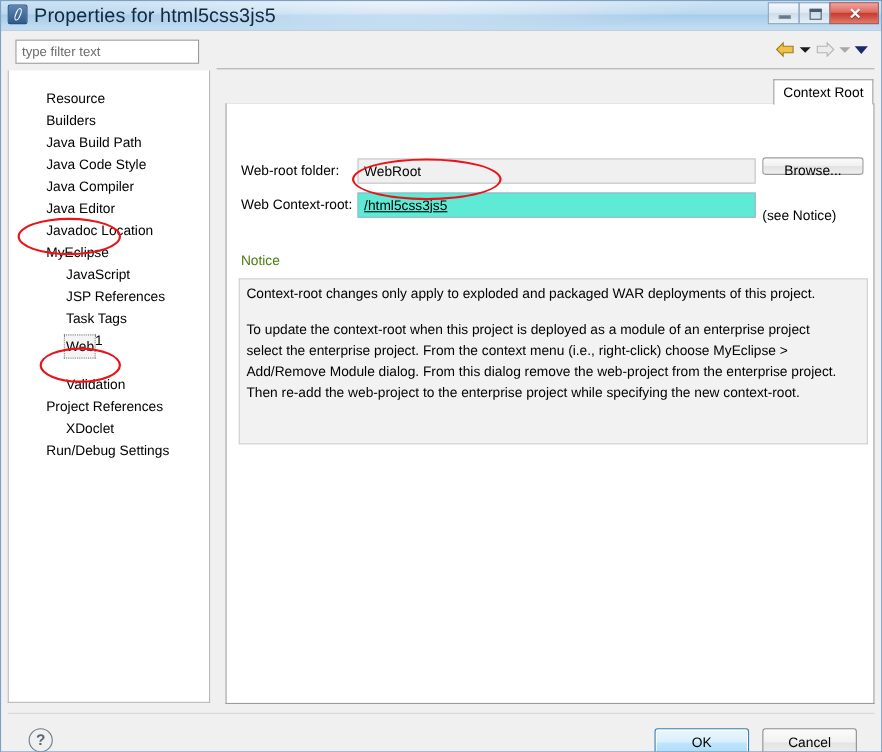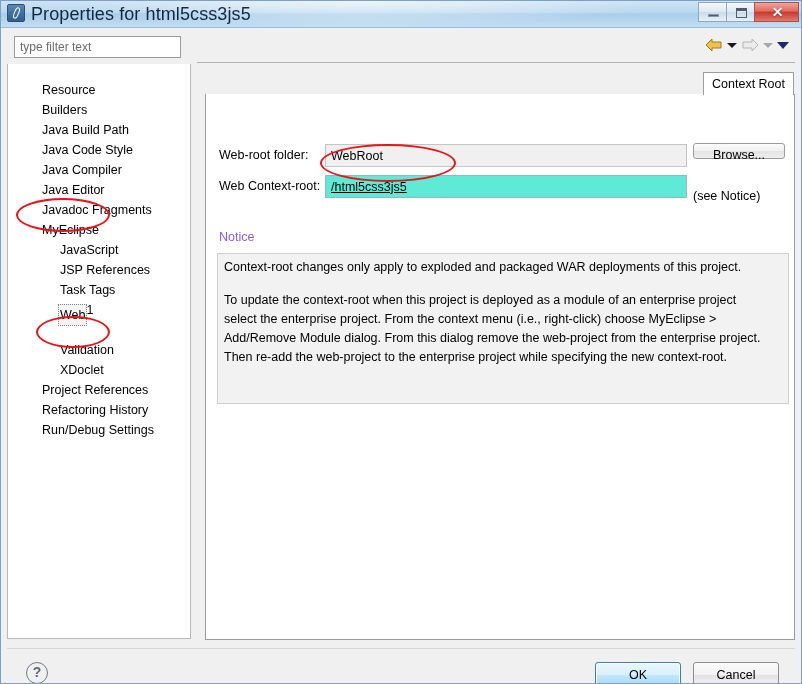--- a/index.html
+++ b/index.html
@@ -229,21 +229,21 @@
     box-sizing: border-box;
     cursor: default;
   }
   .see-notice {
     position: absolute; font-size: 12.5px; color:#000; line-height:24px;
   }
 
   
   .grp-title {
     position: absolute; left: 218px; top: 202px;
-    font-size: 12.5px; color:#8b5cf6; background:#fff; padding-right:5px; z-index:2;
+    font-size: 12.5px; color:#4d7c0f; background:#fff; padding-right:5px; z-index:2;
   }
   .grp-box {
     position: absolute; left: 216px; top: 225px;
     width: 572px; height: 151px;
     border: 1px solid #cfcfcf;
     background: #f2f2f2;
     box-sizing: border-box;
   }
   .grp-text {
     position:absolute; left:6px; top:4px; right:6px;
@@ -319,31 +319,30 @@
 
     <input class="filter-input" type="text" value="" placeholder="type filter text" style="">
 
     <div class="tree-panel" id="tree-panel">
         <div class="tree-item depth0"><span class="lbl">Resource</span></div>
         <div class="tree-item depth0"><span class="lbl">Builders</span></div>
         <div class="tree-item depth0"><span class="lbl">Java Build Path</span></div>
         <div class="tree-item depth0"><span class="lbl">Java Code Style</span></div>
         <div class="tree-item depth0"><span class="lbl">Java Compiler</span></div>
         <div class="tree-item depth0"><span class="lbl">Java Editor</span></div>
-        <div class="tree-item depth0"><span class="lbl">Javadoc Fragments</span></div>
+        <div class="tree-item depth0"><span class="lbl">Javadoc Location</span></div>
         <div class="tree-item depth0"><span class="lbl">MyEclipse</span></div>
         <div class="tree-item depth1"><span class="lbl">JavaScript</span></div>
         <div class="tree-item depth1"><span class="lbl">JSP References</span></div>
         <div class="tree-item depth1"><span class="lbl">Task Tags</span></div>
         <div class="tree-item depth1"><span class="lbl">UML1</span></div>
         <div class="tree-item depth1 selected"><span class="lbl">Web</span></div>
         <div class="tree-item depth1"><span class="lbl">Validation</span></div>
+        <div class="tree-item depth0"><span class="lbl">Project References</span></div>
         <div class="tree-item depth1"><span class="lbl">XDoclet</span></div>
-        <div class="tree-item depth0"><span class="lbl">Project References</span></div>
-        <div class="tree-item depth0"><span class="lbl">Refactoring History</span></div>
         <div class="tree-item depth0"><span class="lbl">Run/Debug Settings</span></div>
       </div>
 
     <div class="content-area">
 
       <div class="nav-bar">
         <div class="nav-group">
           <svg class="arrow-back" viewBox="0 0 18 16">
             <path d="M7 2 L1 8 L7 14 L7 11 L16 11 L16 5 L7 5 Z" fill="#f2c14a" stroke="#9a7c1e" stroke-width="1"></path>
           </svg>

